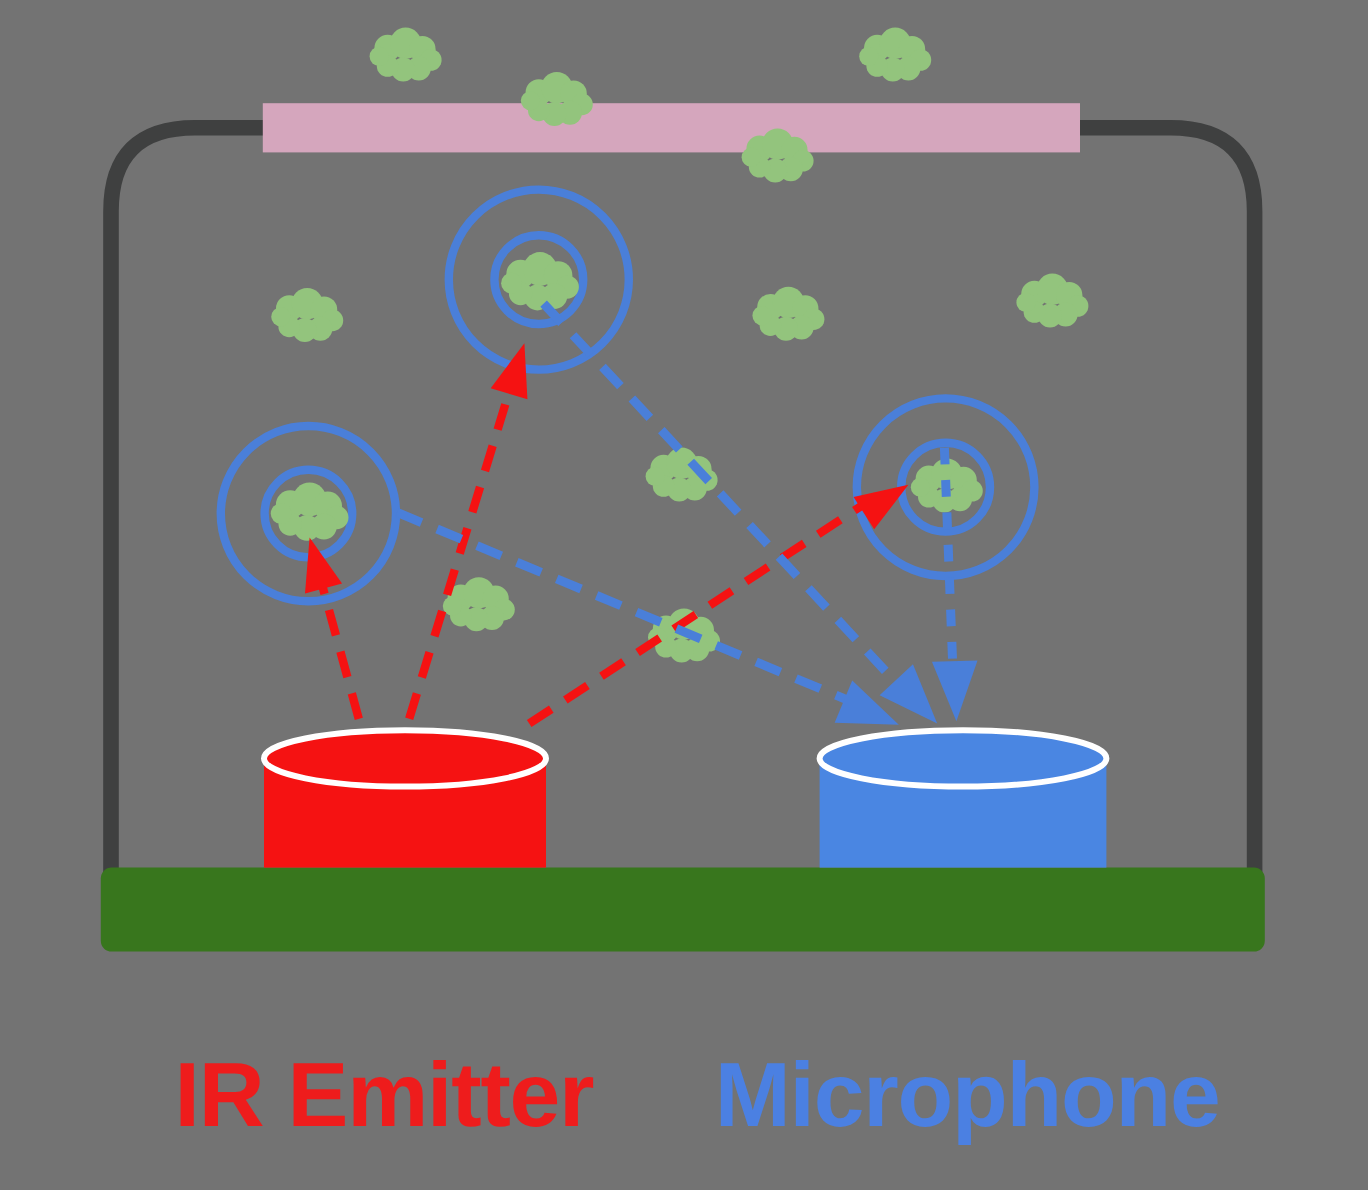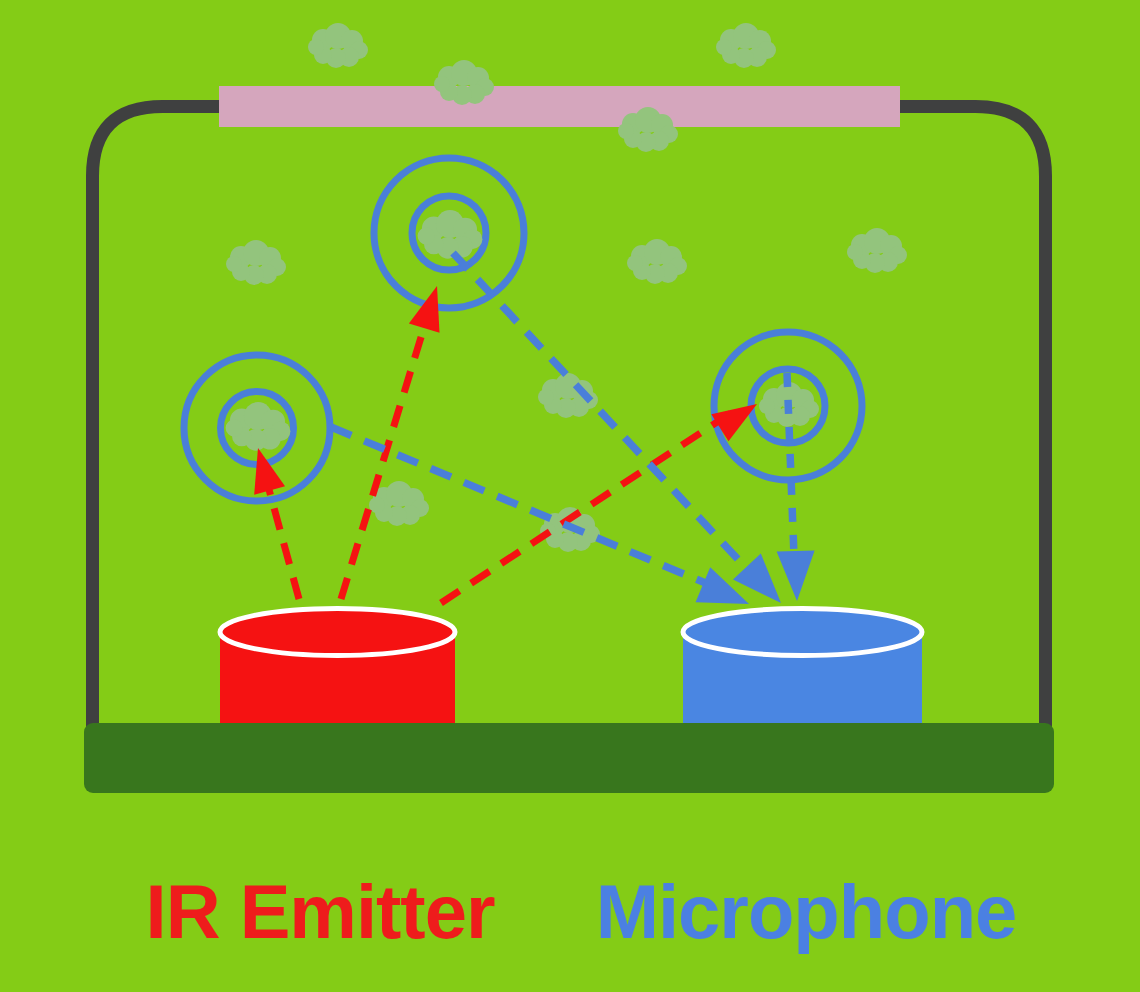--- a/index.html
+++ b/index.html
@@ -5,21 +5,21 @@
   html, body {
     margin: 0;
     padding: 0;
     background: #ffffff;
     font-family: "Liberation Sans", "DejaVu Sans", sans-serif;
   }
   .canvas {
     position: relative;
     width: 1140px;
     height: 992px;
-    background: #84cc16;
+    background: #737373;
     overflow: hidden;
   }
   svg { display: block; }
   .diagram-svg { position: absolute; left: 0; top: 0; }
   .label-text {
     font-family: "Liberation Sans", "DejaVu Sans", sans-serif;
     font-weight: bold;
     font-size: 76px;
     letter-spacing: -1px;
   }

